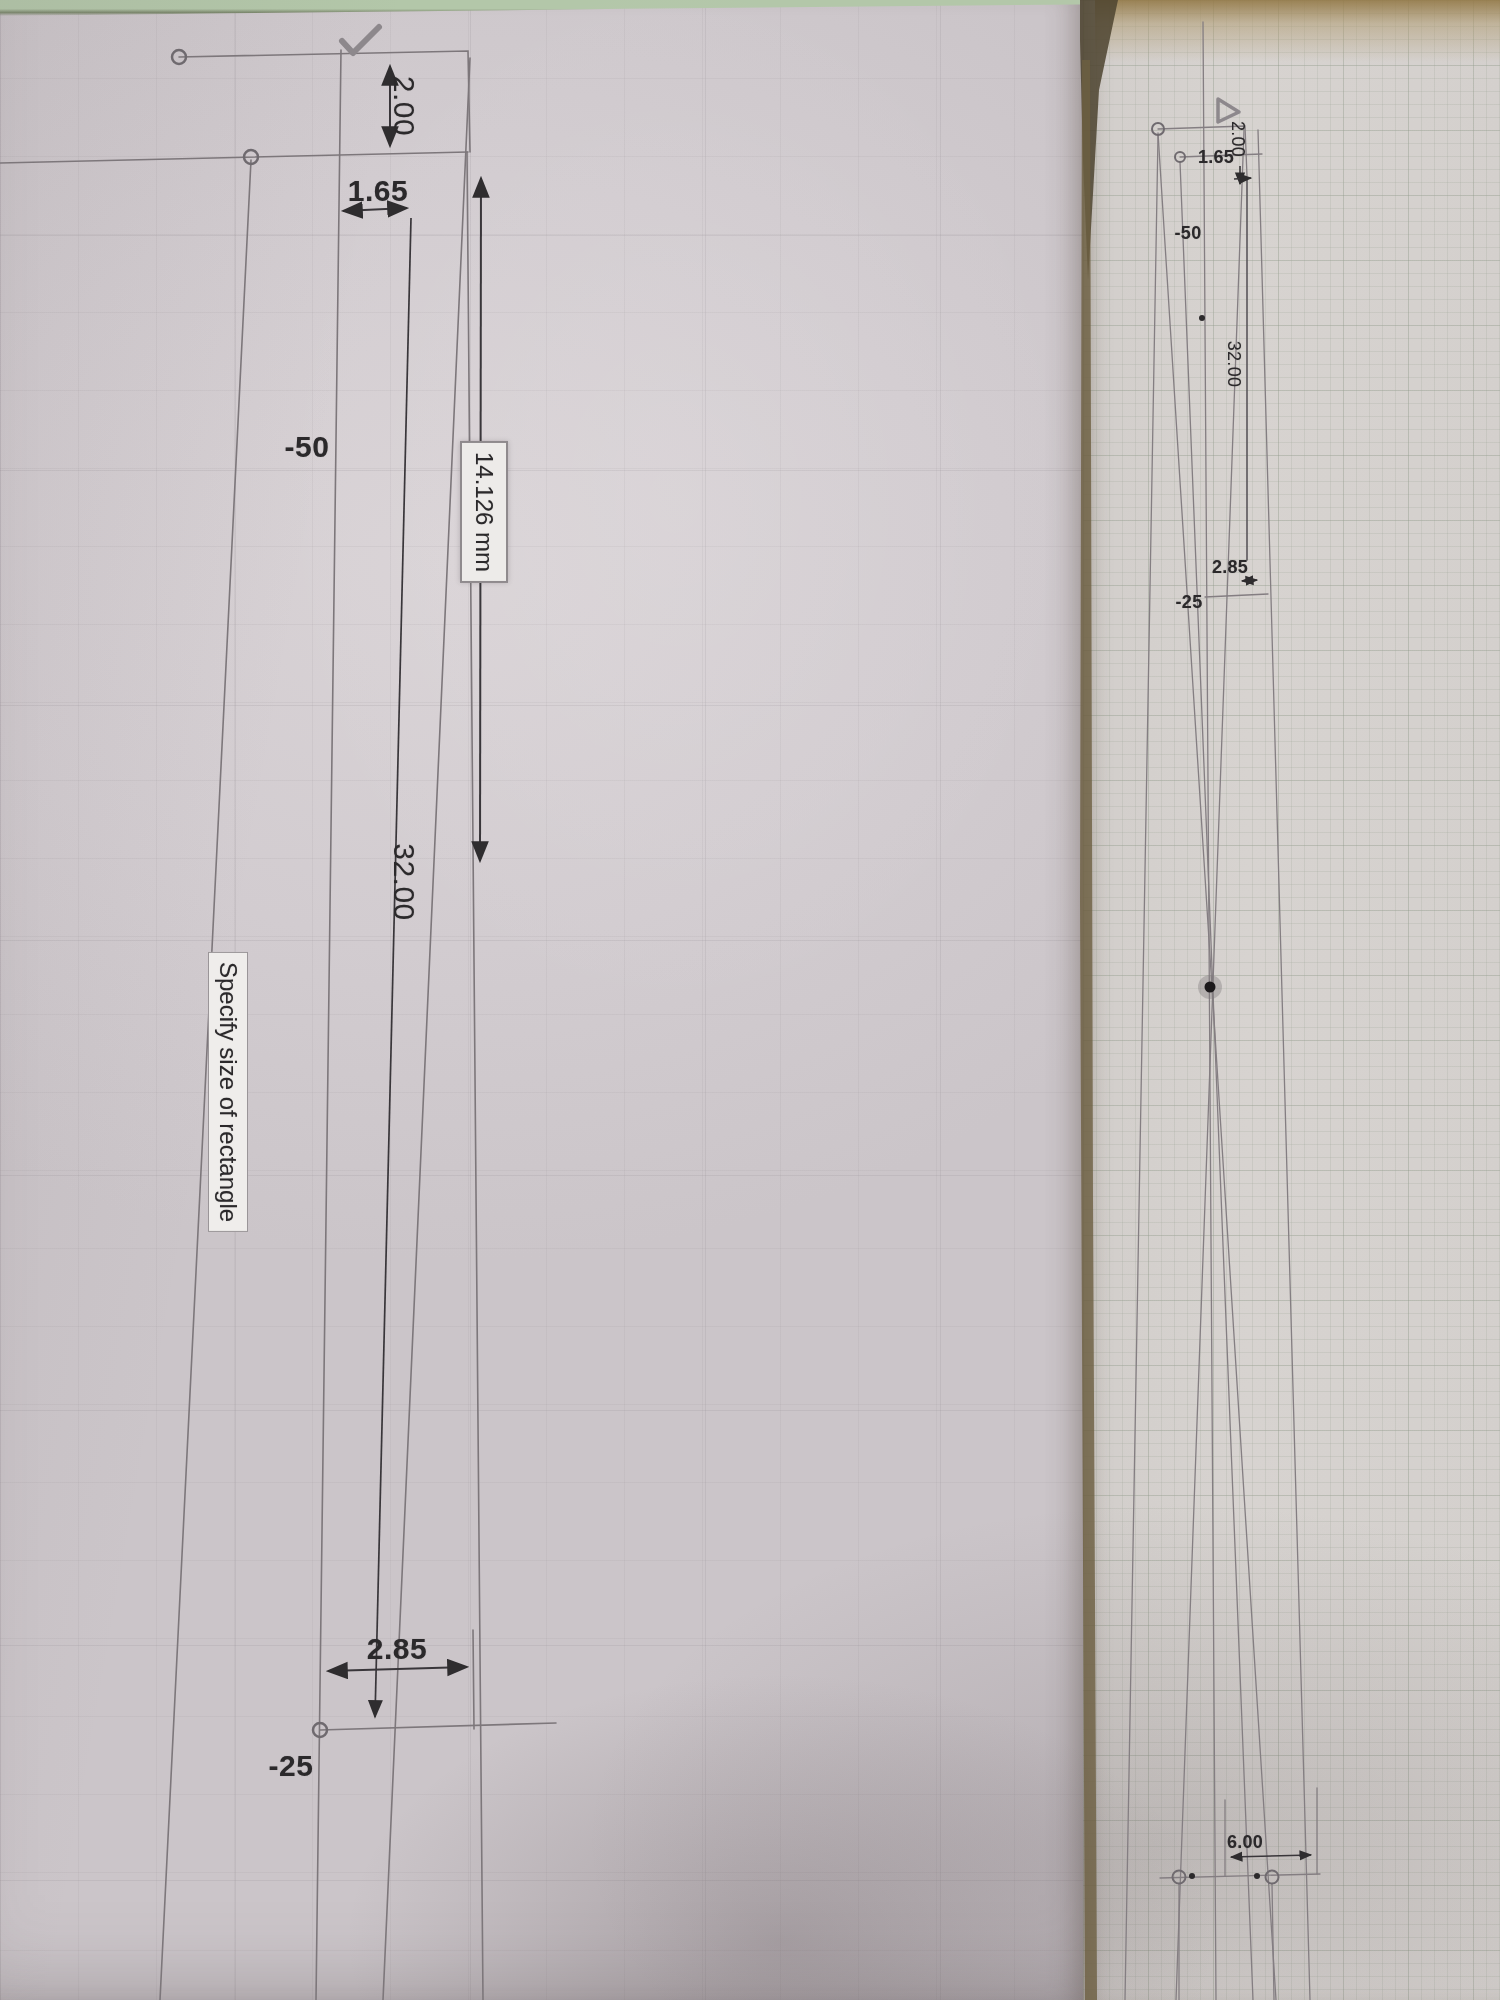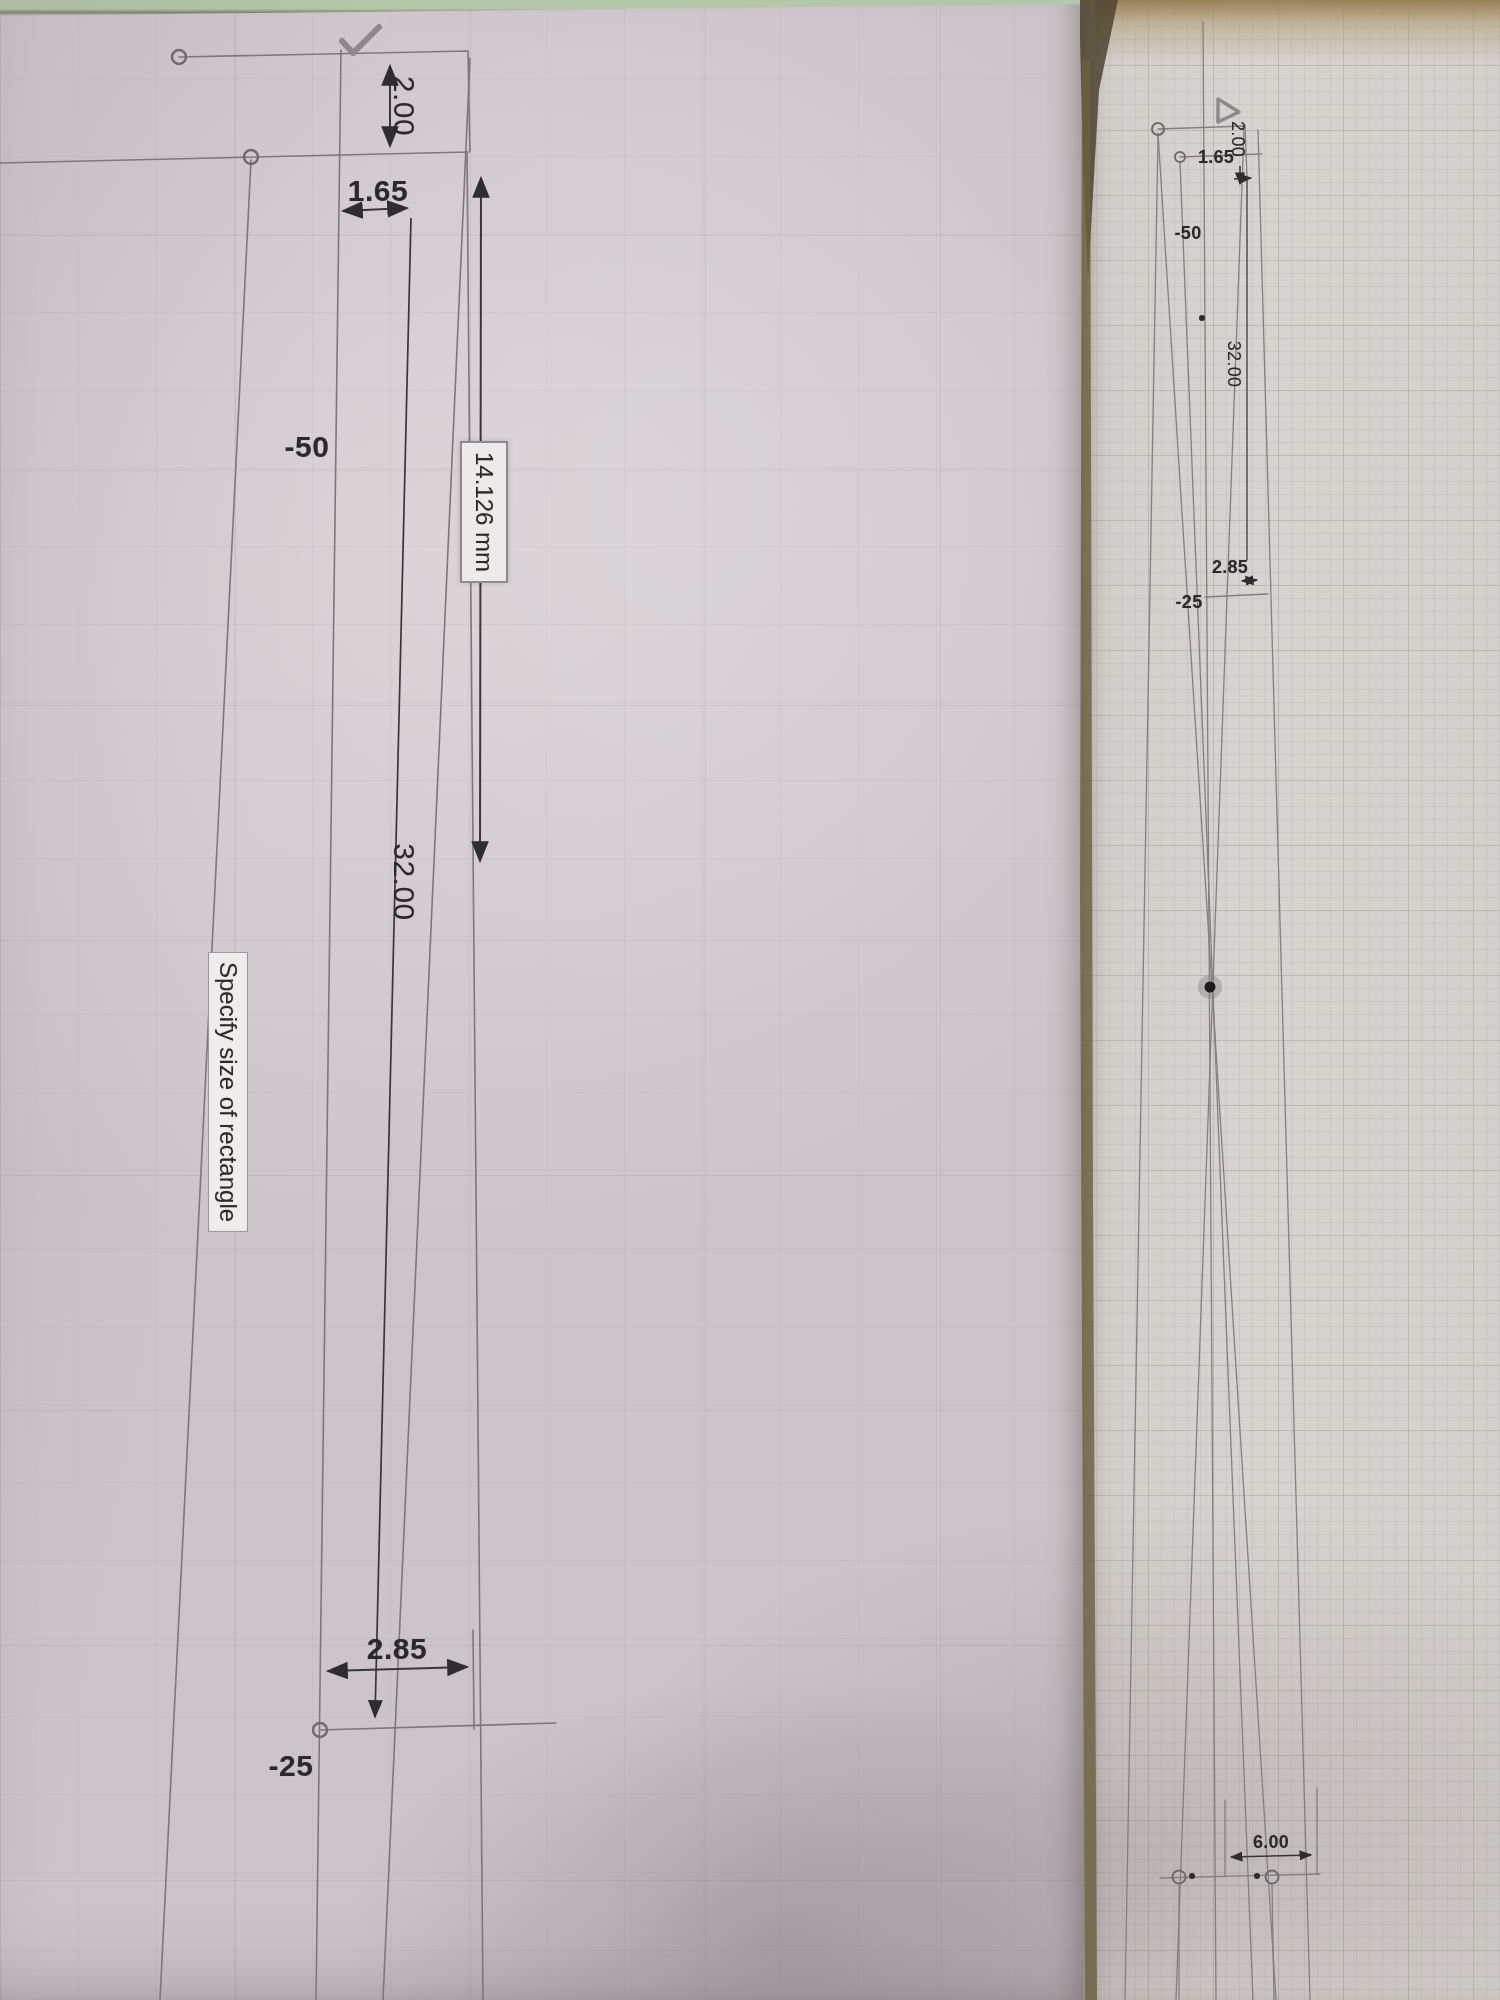--- a/index.html
+++ b/index.html
@@ -158,15 +158,15 @@
   <div class="dim rot tooltip-box" style="left:228px; top:1092px">Specify size of rectangle</div>
   <div class="dim left-dim hor" style="left:397px; top:1649px">2.85</div>
   <div class="dim left-dim hor" style="left:291px; top:1766px">-25</div>
 
   <div class="dim right-dim rot" style="left:1237px; top:139px">2.00</div>
   <div class="dim right-dim hor" style="left:1216px; top:157px">1.65</div>
   <div class="dim right-dim hor" style="left:1188px; top:233px">-50</div>
   <div class="dim right-dim rot" style="left:1233px; top:364px">32.00</div>
   <div class="dim right-dim hor" style="left:1230px; top:567px">2.85</div>
   <div class="dim right-dim hor" style="left:1189px; top:602px">-25</div>
-  <div class="dim right-dim hor" style="left:1271px; top:1842px">6.00</div>
+  <div class="dim right-dim hor" style="left:1245px; top:1842px">6.00</div>
 
 </div>
 
 </body></html>

